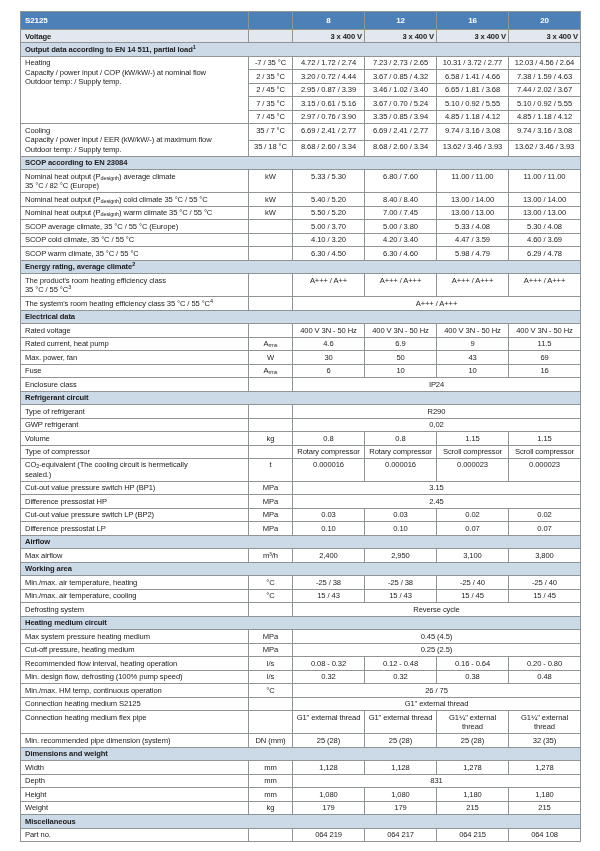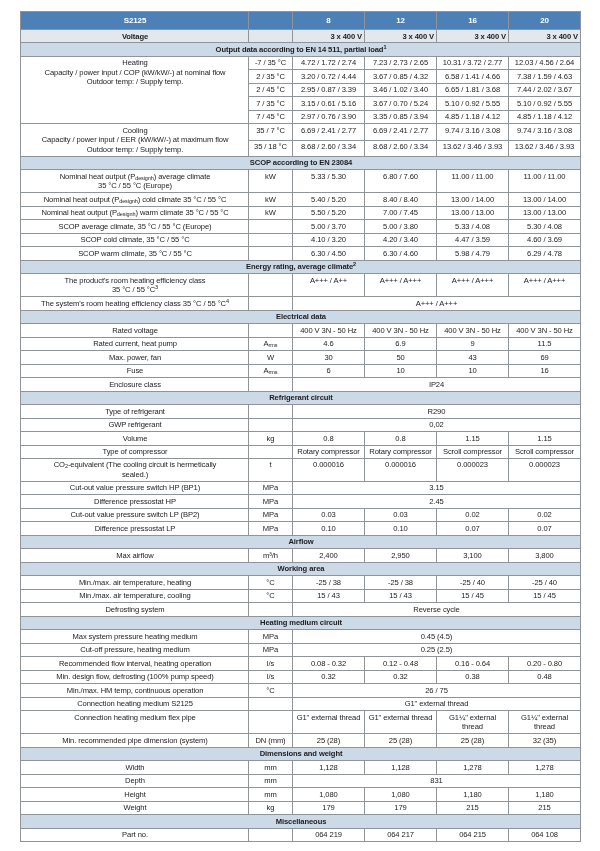--- a/index.html
+++ b/index.html
@@ -11,21 +11,21 @@
   table.spec{
     border-collapse:collapse;table-layout:fixed;width:560px;
   }
   table.spec td{
     border:1px solid #8f9499;
     font-size:7.6px;line-height:1.25;letter-spacing:-0.1px;
     color:#1c1c1e;background:#ffffff;
     padding:1.5px 2px;vertical-align:top;text-align:center;
     word-wrap:break-word;
   }
-  table.spec td.label{text-align:center;padding-left:4px;padding-right:3px;margin-left:7px;}
+  table.spec td.label{text-align:left;padding-left:4px;padding-right:3px;margin-left:7px;}
   table.spec td.unit{white-space:nowrap;}
   tr.header-row td{
     background:#4e80b8;color:#ffffff;font-weight:bold;
     font-size:8px;padding:3.5px 2px;
   }
   tr.voltage td{background:#e3e8ee;font-weight:bold;text-align:right;}
   tr.section-row td{
     background:#ccd9e7;font-weight:bold;text-align:left;padding-left:4px;
   }
   sup{font-size:5.5px;vertical-align:top;line-height:1;}
@@ -125,21 +125,21 @@
           <td class="value">8.68 / 2.60 / 3.34</td>
           <td class="value">13.62 / 3.46 / 3.93</td>
           <td class="value">13.62 / 3.46 / 3.93</td>
         </tr>
         <tr class="section-row">
           <td class="label" colspan="6">SCOP according to EN 23084</td>
         </tr>
         <tr class="">
           <td class="label">
             <div class="line">Nominal heat output (P<sub>designh</sub>) average climate</div>
-            <div class="line">35 °C / 55 °C (Europe)</div>
+            <div class="line">35 °C / 82 °C (Europe)</div>
           </td>
           <td class="unit">kW</td>
           <td class="value">5.33 / 5.30</td>
           <td class="value">6.80 / 7.60</td>
           <td class="value">11.00 / 11.00</td>
           <td class="value">11.00 / 11.00</td>
         </tr>
         <tr class="">
           <td class="label">
             <div class="line">Nominal heat output (P<sub>designh</sub>) cold climate 35 °C / 55 °C</div>

